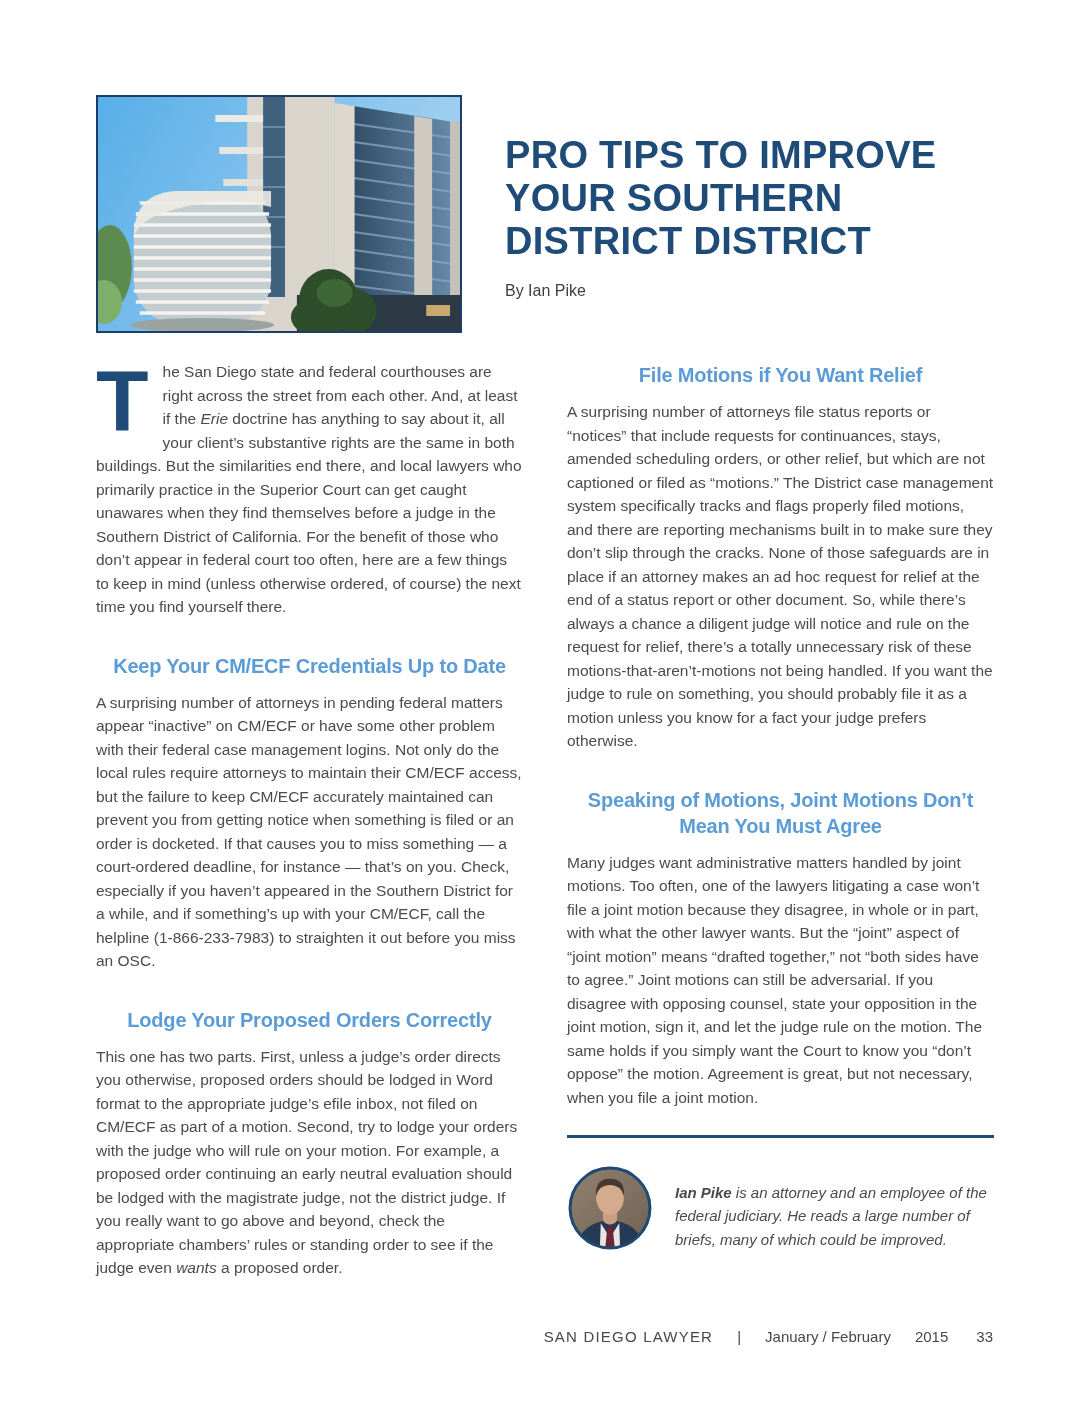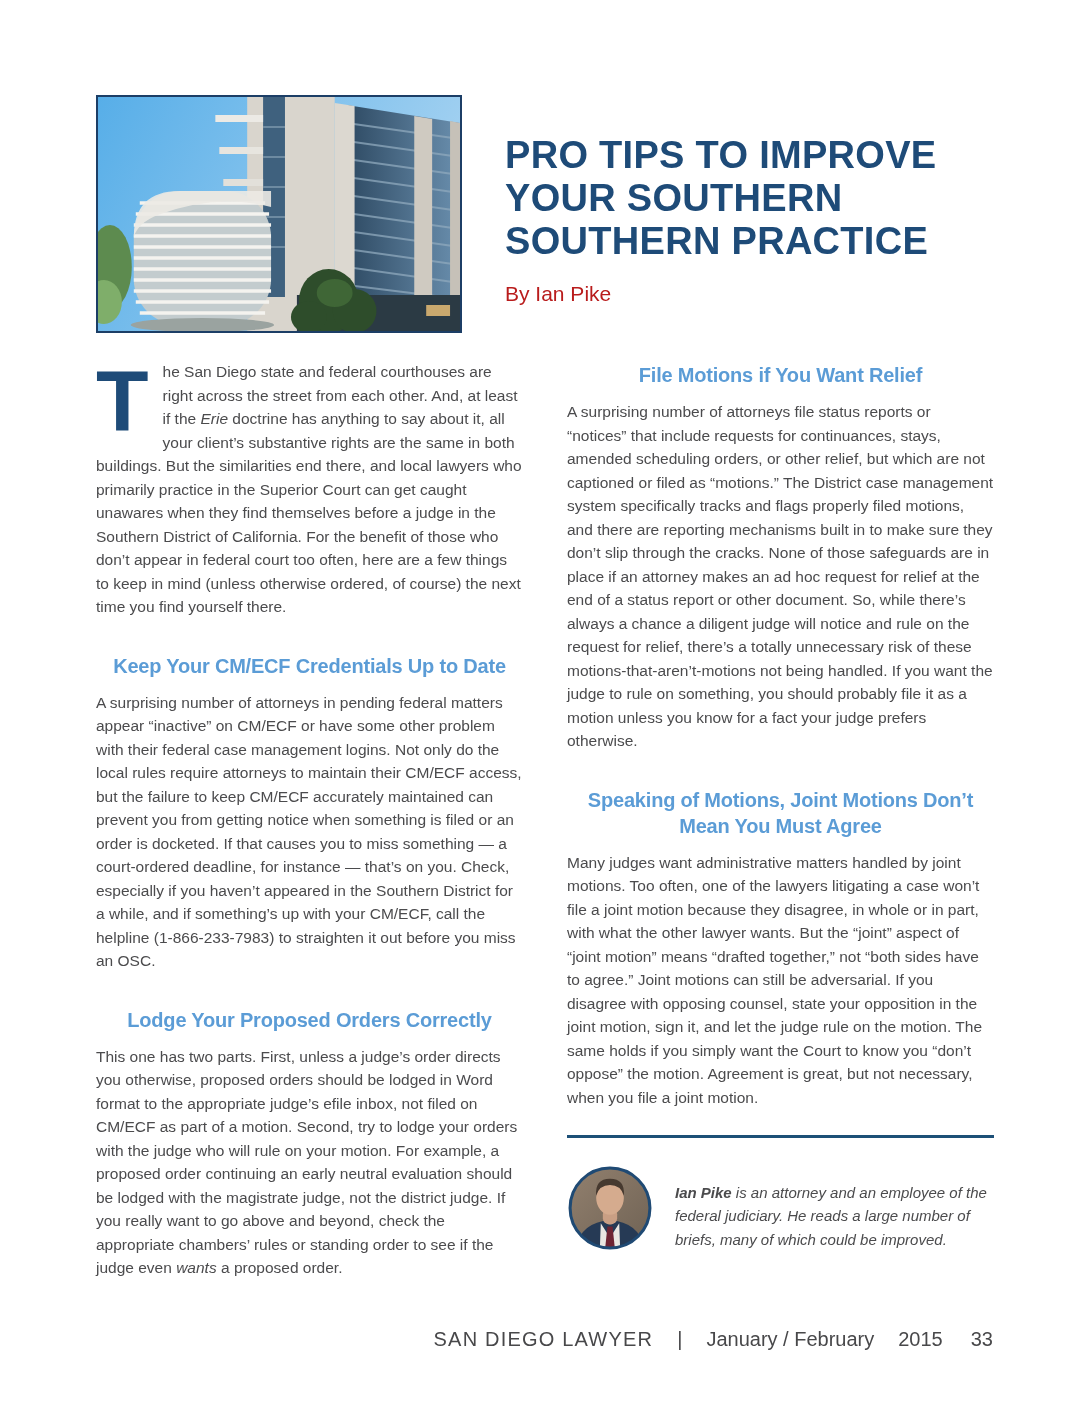--- a/index.html
+++ b/index.html
@@ -11,21 +11,21 @@
   .photo-frame {
     position:absolute; left:96px; top:95px; width:366px; height:238px;
     border:2px solid #1c3e66; box-sizing:border-box; background:#7ec3ea;
   }
   .photo-frame svg { display:block; width:100%; height:100%; }
   .title-block { position:absolute; left:505px; top:134px; width:500px; }
   .title-line {
     font-size:38px; line-height:43px; font-weight:bold; color:#1e4b78;
     letter-spacing:0.3px;
   }
-  .byline { margin-top:19px; font-size:21px; color:#b91c1c; }
+  .byline { margin-top:19px; font-size:16px; color:#404040; }
   
   .columns {
     position:absolute; left:96px; top:360px; width:898px;
     display:flex; gap:44px;
   }
   .col { width:427px; }
   p.body-text { margin:0; font-size:15.5px; line-height:23.5px; color:#4b4b4d; }
   .section h2 {
     margin:34px 0 12px 0; font-size:20px; line-height:26px; font-weight:bold;
     color:#5b9cd6; letter-spacing:-0.2px;text-align:center;
@@ -43,21 +43,21 @@
   .bio-photo { flex:none; width:86px; height:86px; }
   .bio-photo svg { display:block; width:86px; height:86px; }
   .bio-text {
     font-style:italic; font-size:15px; line-height:23.5px; color:#4b4b4d;
     padding-top:7px; width:330px;
   }
   
   .footer {
     position:absolute; right:95px; top:1284px;
     display:flex; align-items:baseline; gap:24px;
-    font-size:20px; color:#48484a;
+    font-size:15px; color:#48484a;
   }
   .footer .mag { letter-spacing:1.2px; }
   .footer .sep { color:#48484a; }
   .footer .pageno { margin-left:4px;margin-top:44px; }
 </style>
 </head>
 <body>
 
 <div class="page">
 
@@ -136,21 +136,21 @@
         <ellipse cx="258" cy="214" rx="22" ry="22"></ellipse>
         <ellipse cx="212" cy="220" rx="18" ry="16"></ellipse>
       </g>
       <ellipse cx="238" cy="196" rx="18" ry="14" fill="#3f6636"></ellipse>
     </svg>
   </div>
 
   <div class="title-block">
     <div class="title-line">PRO TIPS TO IMPROVE</div>
     <div class="title-line">YOUR SOUTHERN</div>
-    <div class="title-line">SOUTHERN PRACTICE</div>
+    <div class="title-line">DISTRICT DISTRICT</div>
     <div class="byline">By Ian Pike</div>
   </div>
 
   <div class="columns">
 
     <div class="col col-left">
       <p class="body-text"><span class="dropcap">T</span><span><span>he San Diego state and federal courthouses are right across the street from each other. And, at least if the </span><span class="it">Erie</span><span> doctrine has anything to say about it, all your client’s substantive rights are the same in both buildings. But the similarities end there, and local lawyers who primarily practice in the Superior Court can get caught unawares when they find themselves before a judge in the Southern District of California. For the benefit of those who don’t appear in federal court too often, here are a few things to keep in mind (unless otherwise ordered, of course) the next time you find yourself there.</span></span></p>
 
       <div class="section">
         <h2>Keep Your CM/ECF Credentials Up to Date</h2>

